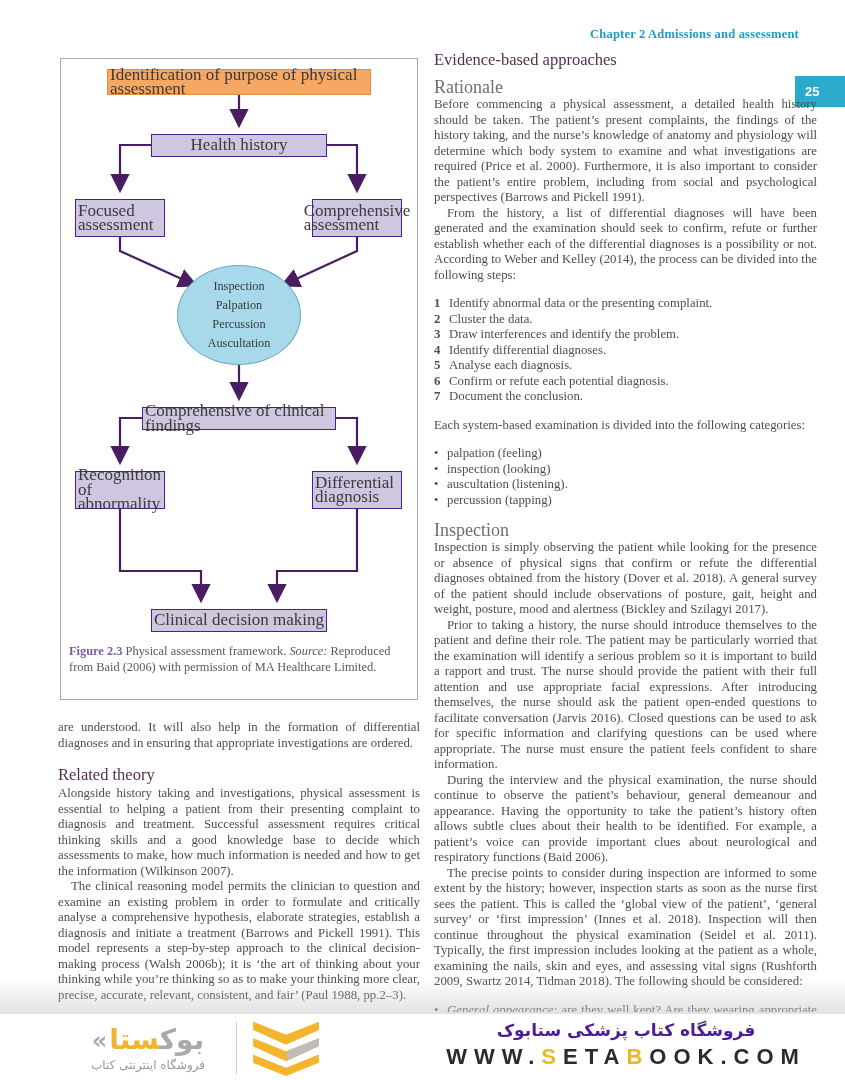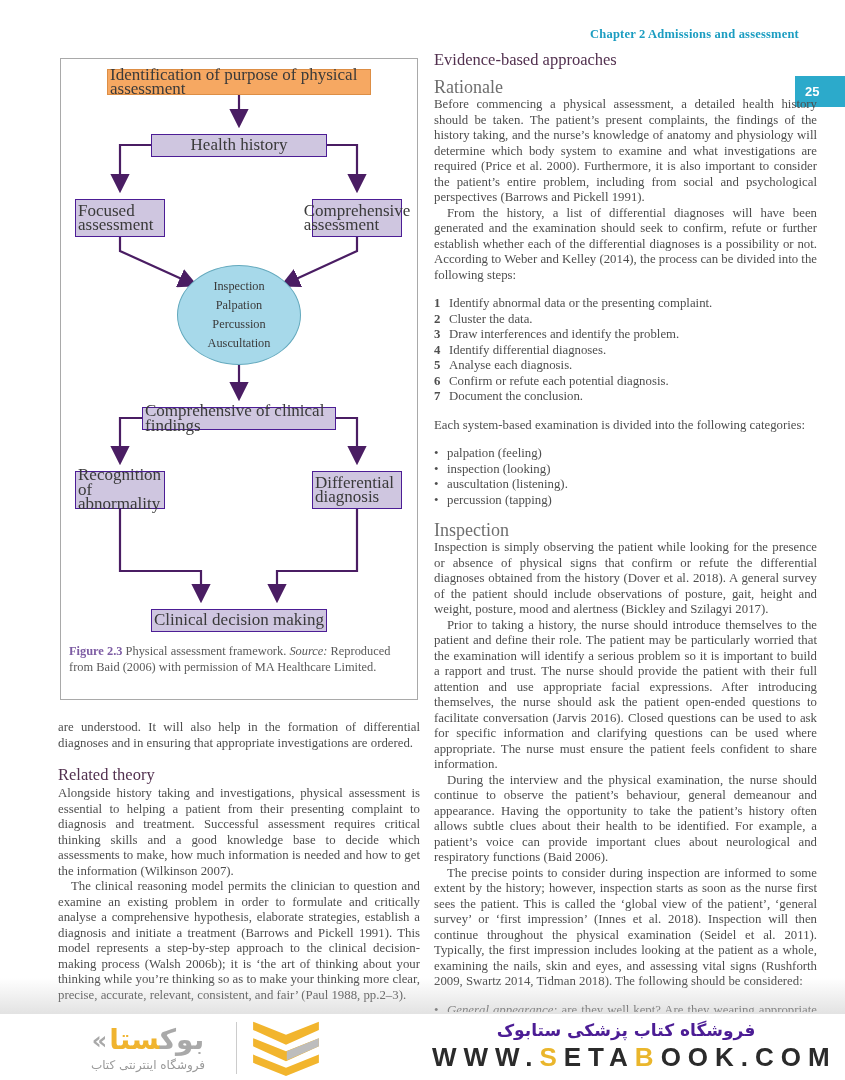--- a/index.html
+++ b/index.html
@@ -70,21 +70,21 @@
   .logo-text { width:152px; text-align:center; }
   .wordmark { font-family:"DejaVu Sans", sans-serif; font-weight:bold; font-size:28px; line-height:30px; }
   .wm-y { color:#f0b42f; }
   .wm-g { color:#a9a9a9; }
   .guil { font-size:24px; margin-right:2px; }
   .logo-sub { font-family:"DejaVu Sans", sans-serif; color:#9a9a9a; font-size:12px; margin-top:2px; }
   .logo-divider { width:1px; height:52px; background:#cccccc; margin:0 12px; }
   .footer-right { position:absolute; left:432px; top:4px; width:388px; text-align:center; }
   .fa-title { font-family:"DejaVu Sans", sans-serif; font-weight:bold; font-size:17px; color:#4c1d95; line-height:24px; }
   .url {
-    font-family:"Liberation Sans", sans-serif; font-weight:bold; font-size:26px;
+    font-family:"Liberation Sans", sans-serif; font-weight:bold; font-size:22px;
     letter-spacing:7px; color:#2b2b2b; line-height:30px; white-space:nowrap;
   }
   .url .ylw { color:#eab62c; }
 </style>
 </head>
 <body>
 
 <div class="page">
 
   <div class="chapter-head">Chapter 2  Admissions and assessment</div>

